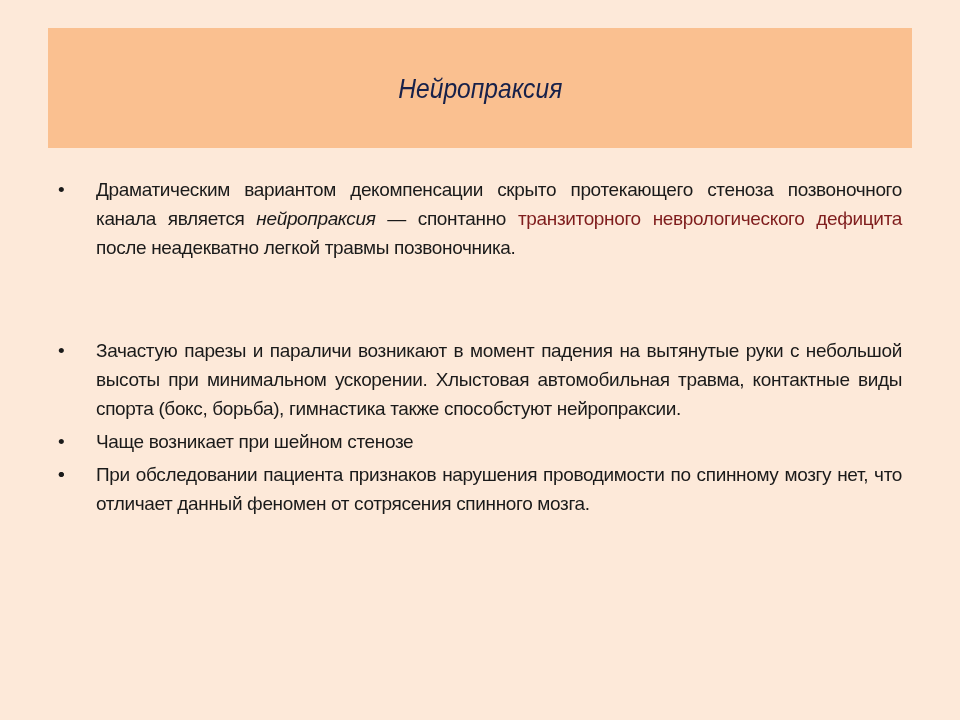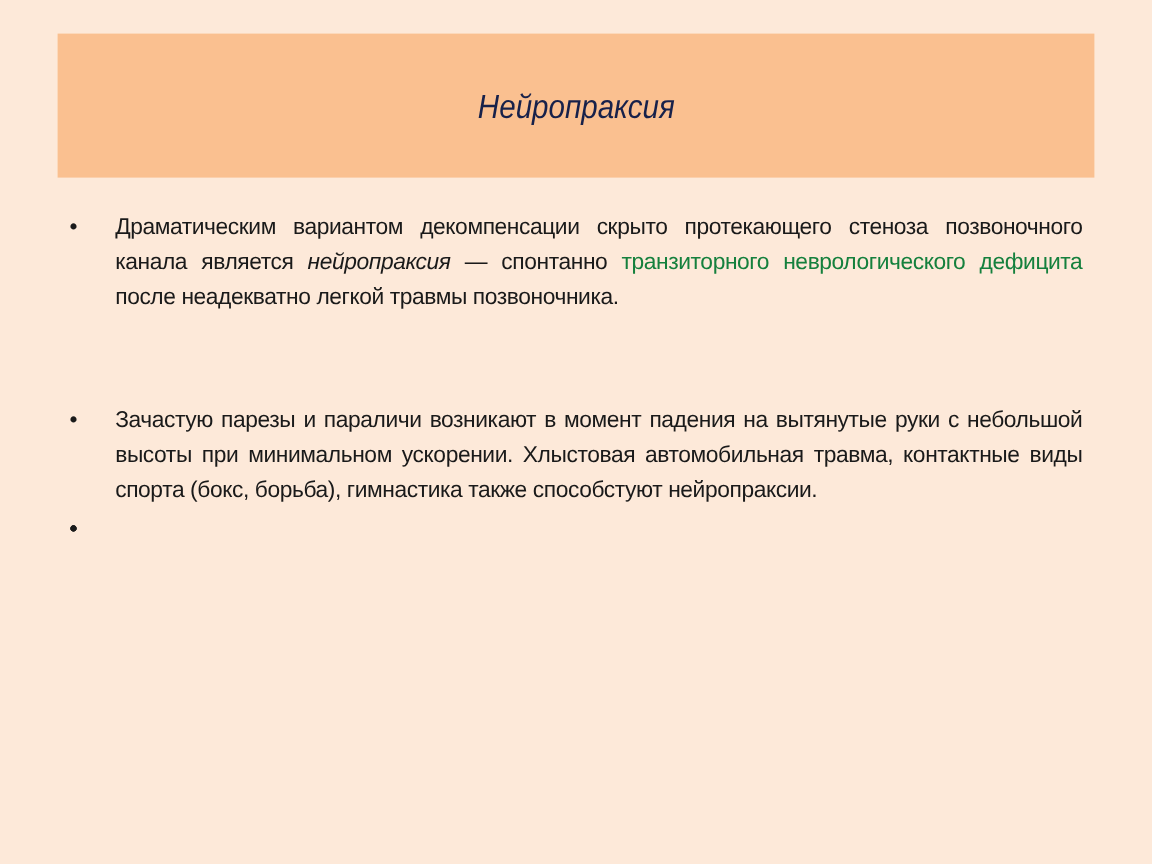--- a/index.html
+++ b/index.html
@@ -56,21 +56,21 @@
       top: 0;
       font-size: 19px;
       line-height: 29px;
       color: #1A1A1A;
     }
     .b1 { margin-bottom: 0; }
     .b2 { margin-top: 74px; }
     .b3 { margin-top: 4px; }
     .b4 { margin-top: 4px; }
     .b5 { margin-top: 4px; }
-    .red { color: #15803d; }
+    .red { color: #7f1d1d; }
     .ital { font-style: italic; }
   </style>
 </head>
 <body>
 
 <div class="title-box">
   <div class="title-text">Нейропраксия</div>
 </div>
 
 <div class="content">
@@ -80,23 +80,25 @@
     <span>Драматическим вариантом декомпенсации скрыто протекающего стеноза позвоночного канала является </span><span class="ital">нейропраксия</span><span> — спонтанно </span><span class="red">транзиторного неврологического дефицита</span><span> после неадекватно легкой травмы позвоночника.</span>
   </div>
 
   <div class="bullet b2">
     <span class="bullet-dot">•</span>
     <span>Зачастую парезы и параличи возникают в момент падения на вытянутые руки с небольшой высоты при минимальном ускорении. Хлыстовая автомобильная травма, контактные виды спорта (бокс, борьба), гимнастика также способстуют нейропраксии.</span>
   </div>
 
   <div class="bullet b3">
     <span class="bullet-dot">•</span>
+    <span>Чаще возникает при шейном стенозе</span>
   </div>
 
   <div class="bullet b4">
     <span class="bullet-dot">•</span>
   </div>
 
   <div class="bullet b5">
     <span class="bullet-dot">•</span>
+    <span>При обследовании пациента признаков нарушения проводимости по спинному мозгу нет, что отличает данный феномен от сотрясения спинного мозга.</span>
   </div>
 
 </div>
 
 </body></html>

